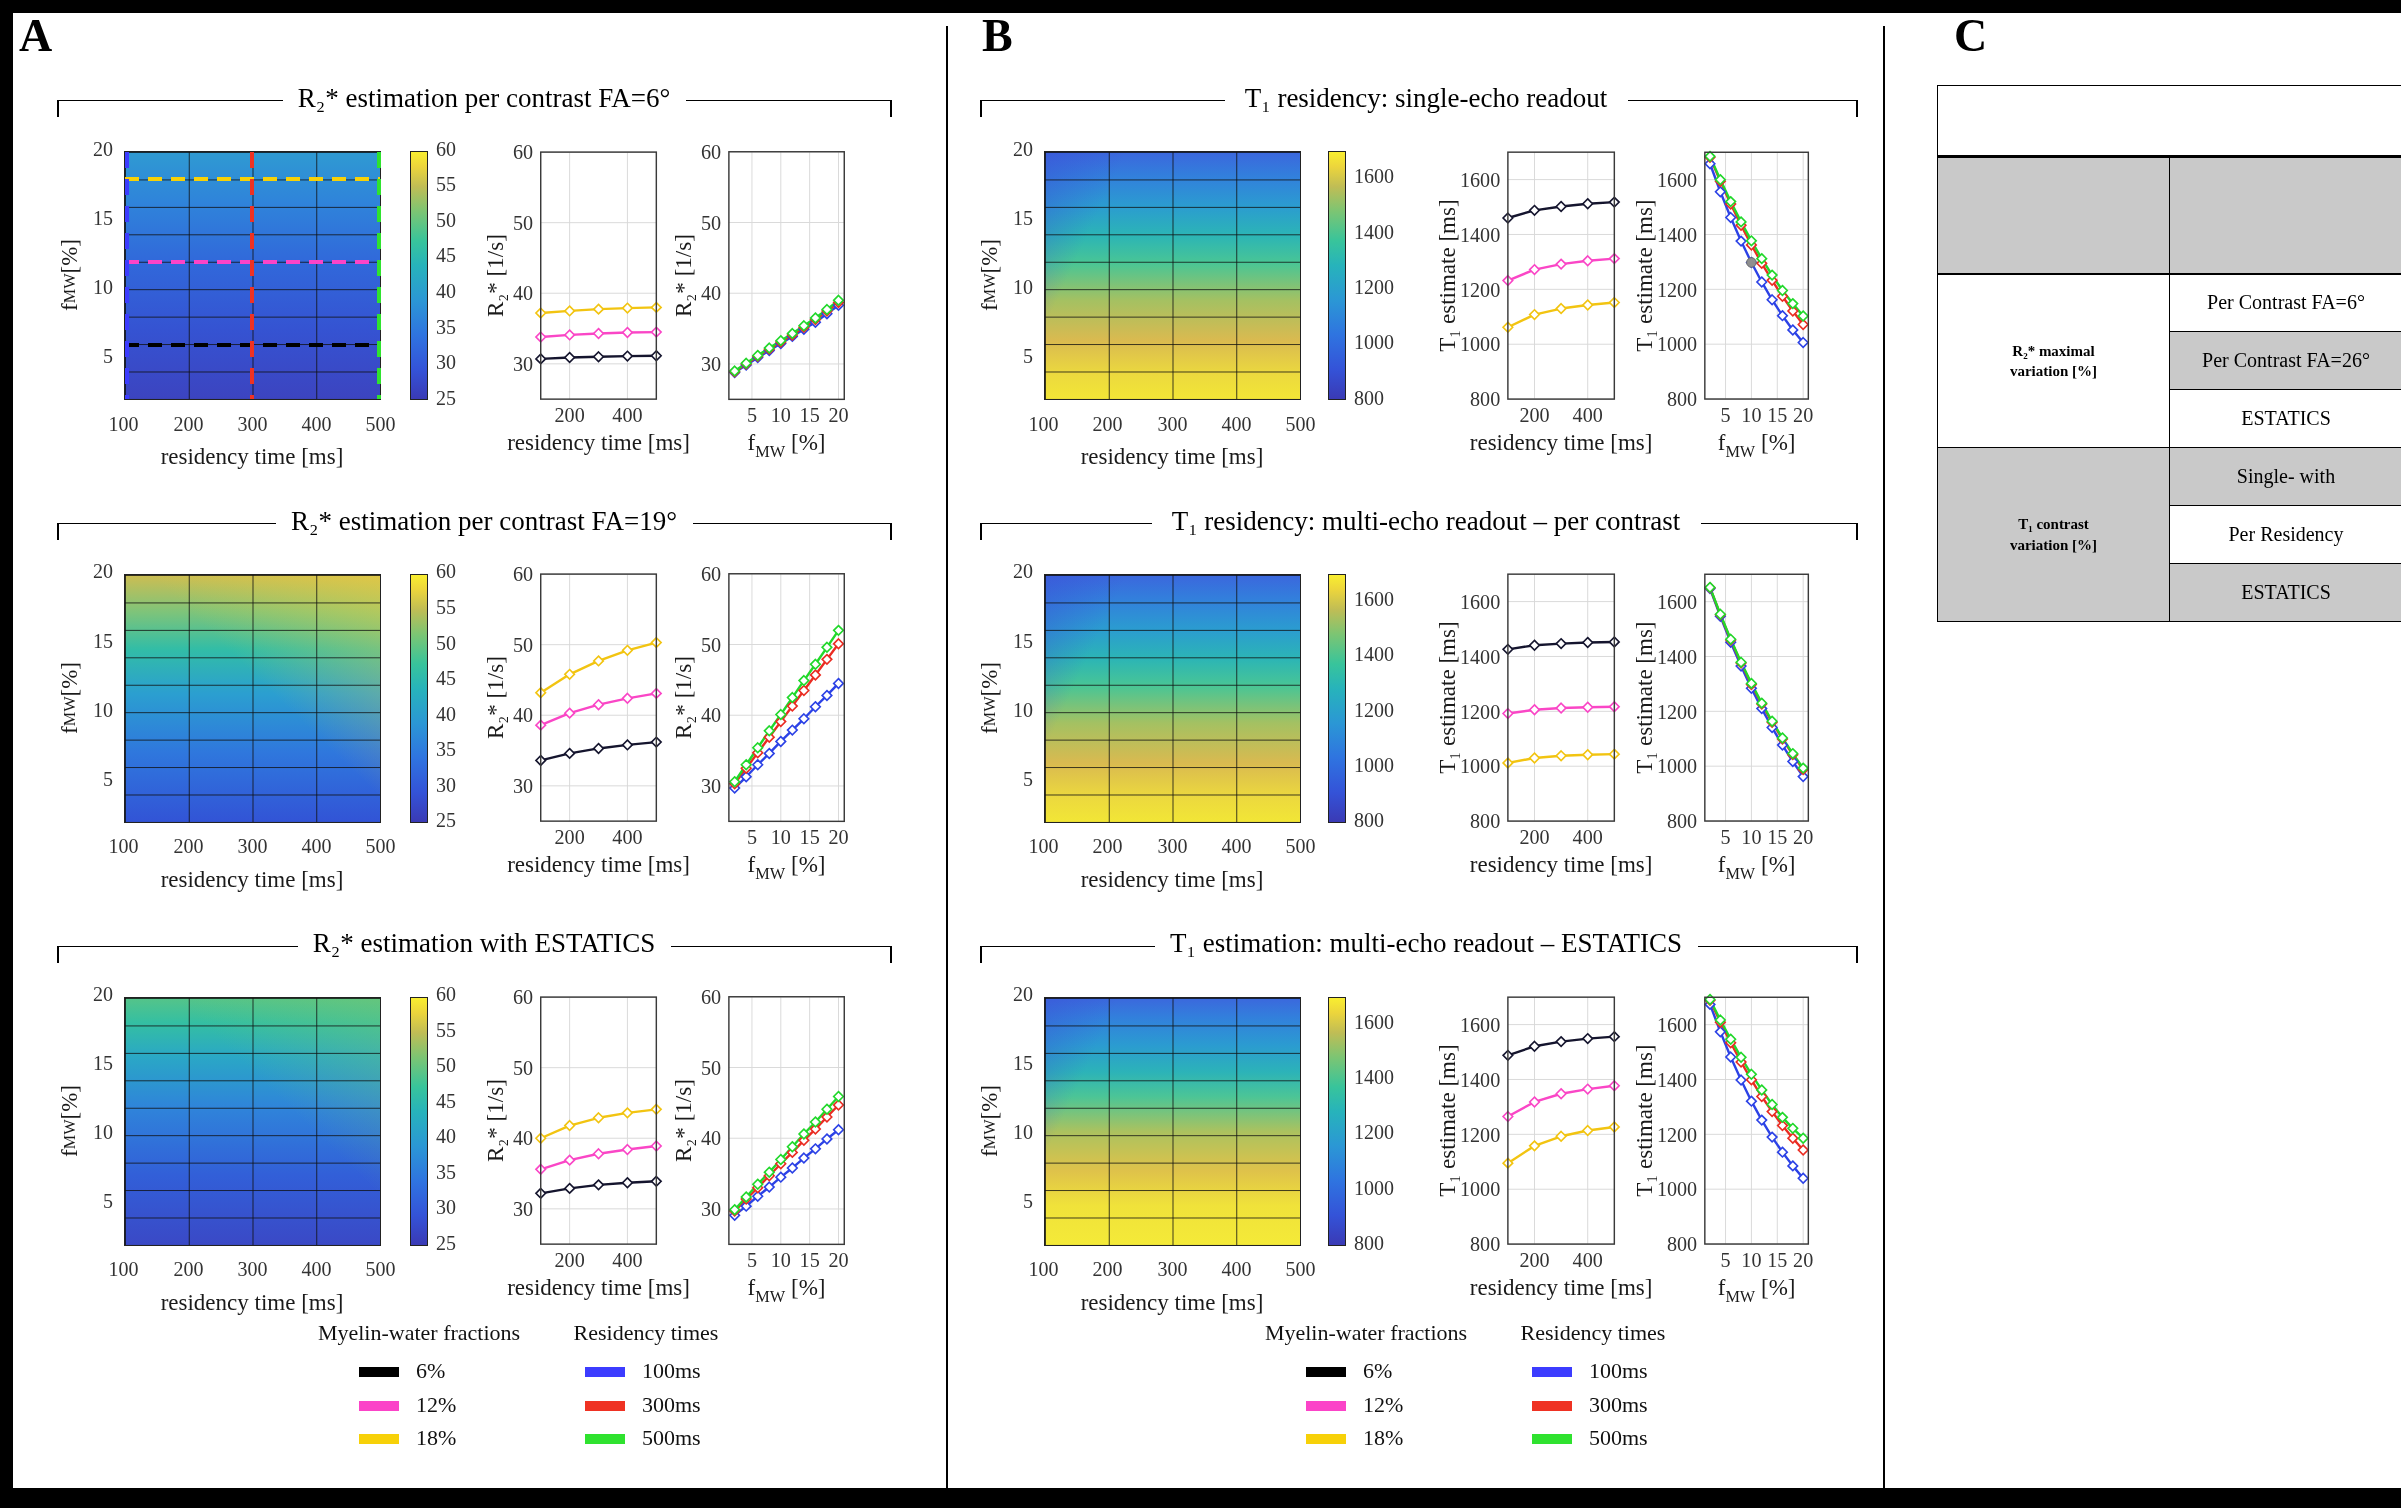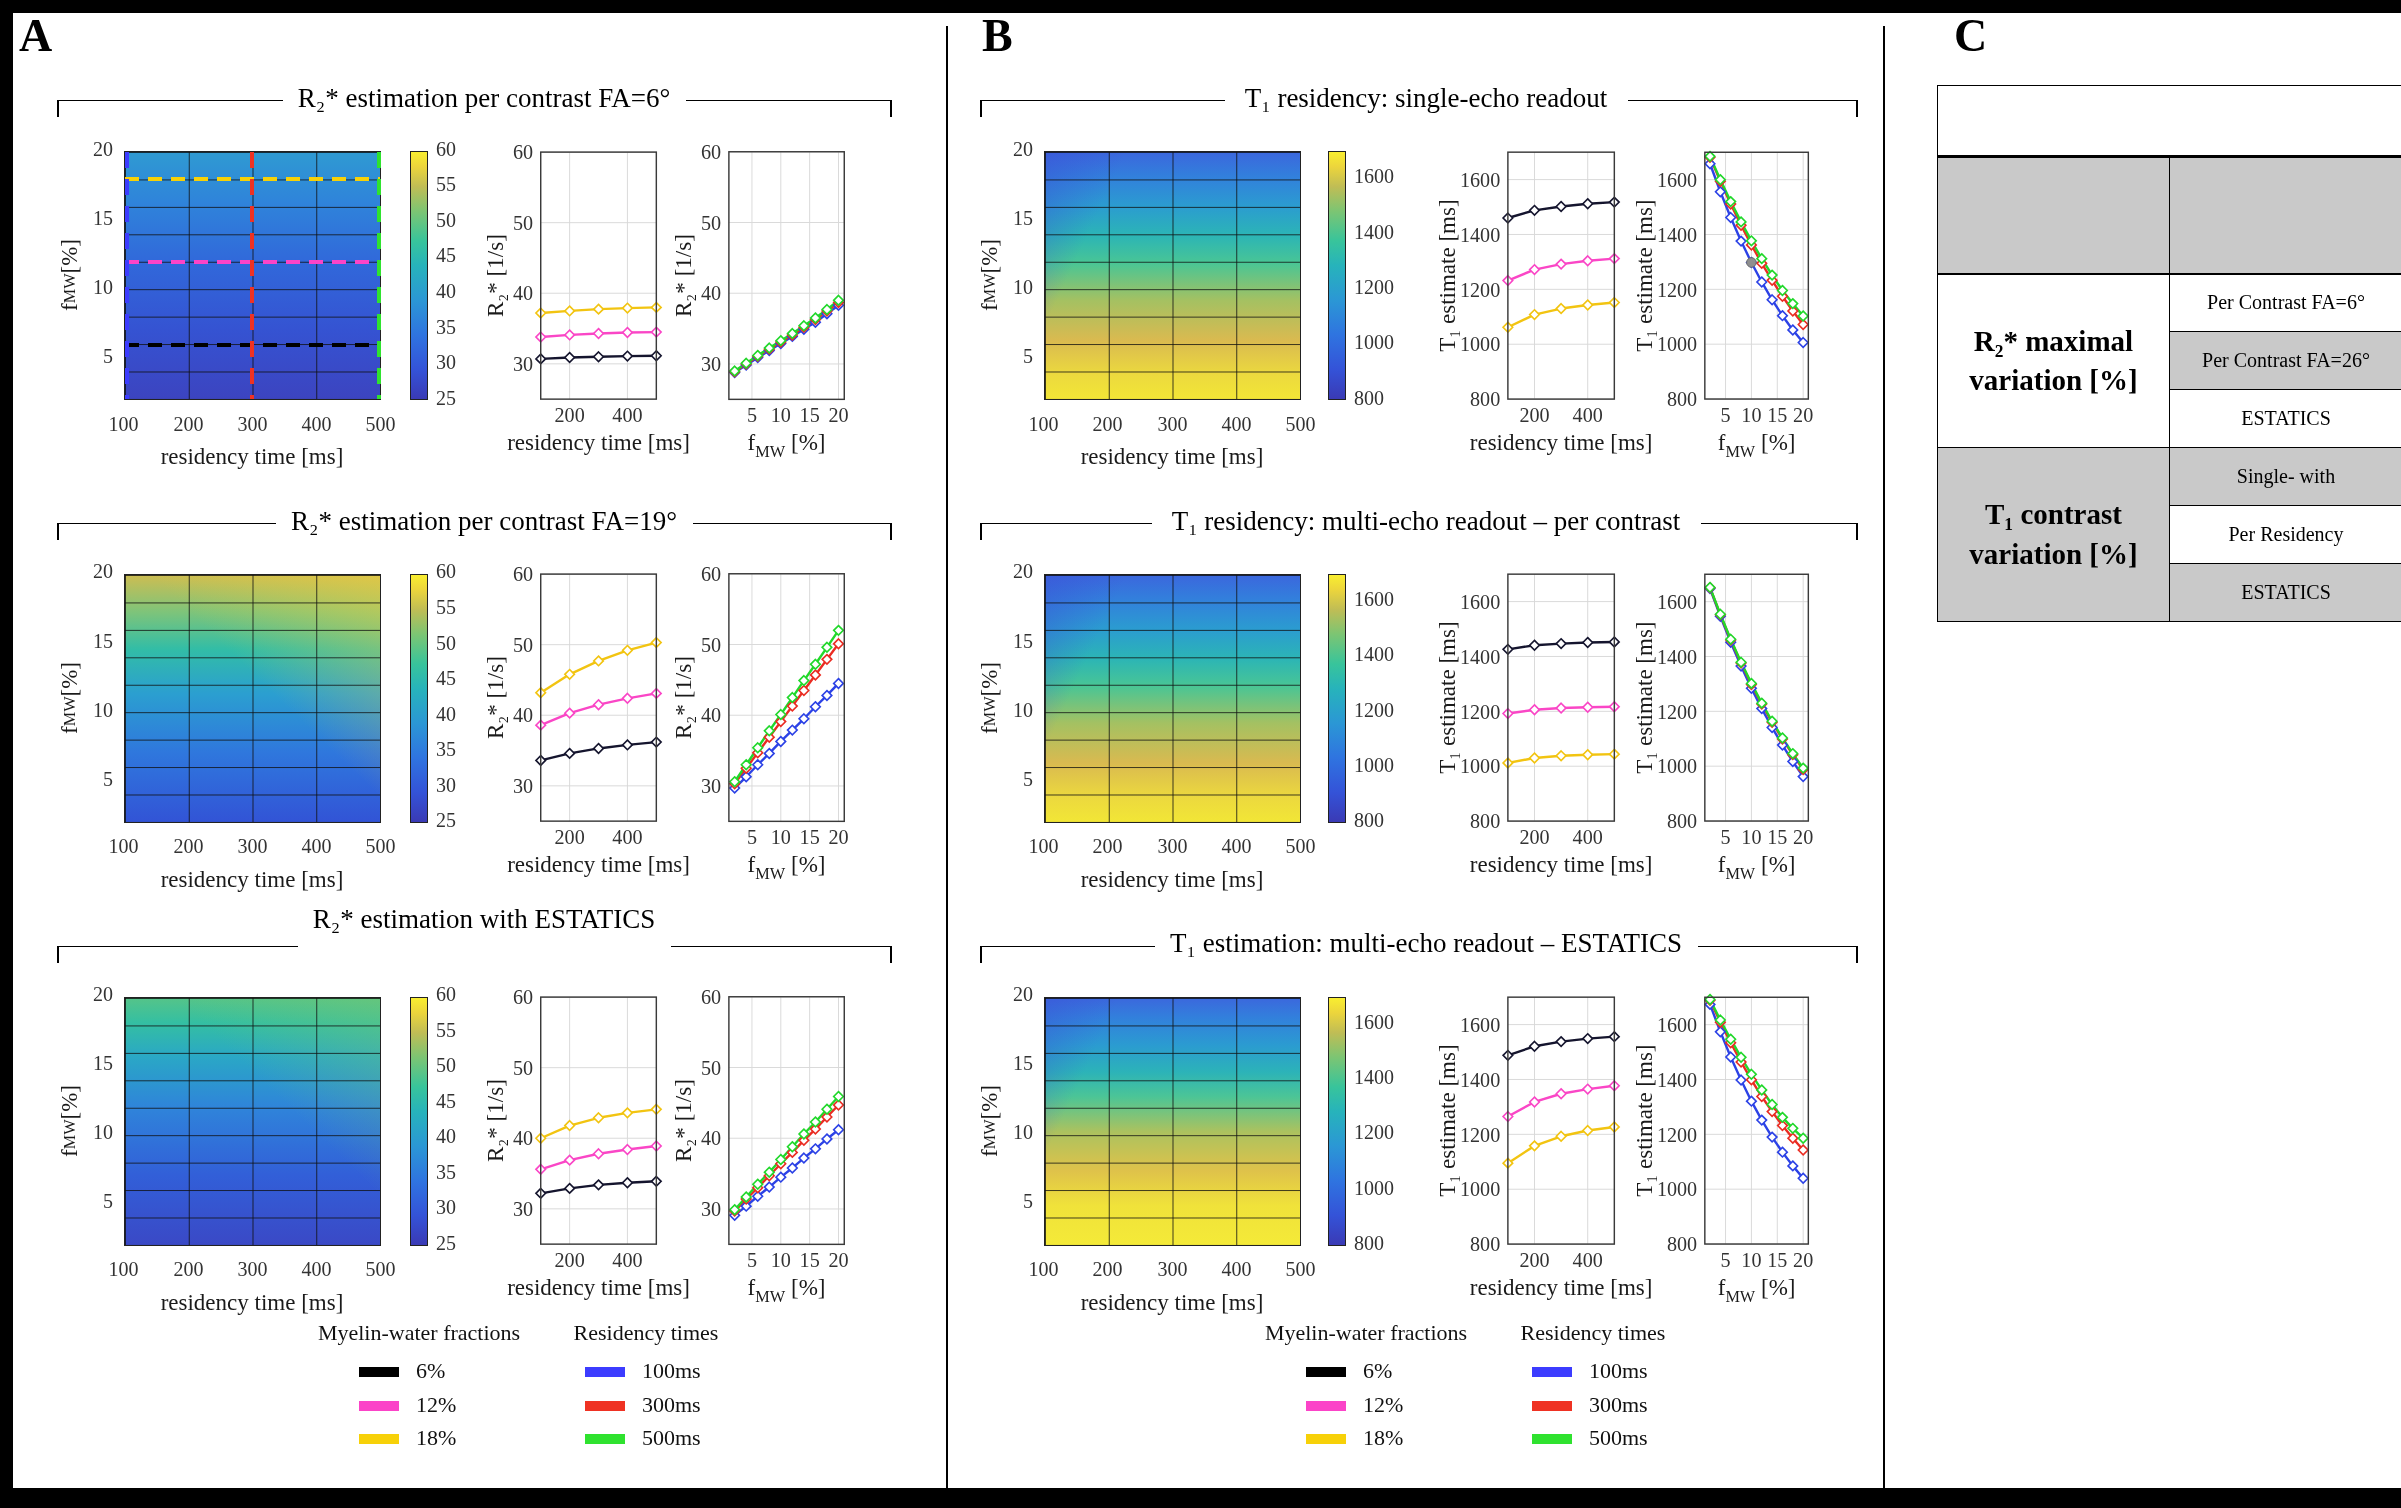--- a/index.html
+++ b/index.html
@@ -38,21 +38,21 @@
   .dash-h,.dash-v{position:absolute;}
   .legend{position:absolute;}
   .leg-head{position:absolute;font-size:22px;color:#111;transform:translateX(-50%);white-space:nowrap;}
   .leg-sw{position:absolute;height:9.6px;width:40px;}
   .leg-txt{position:absolute;font-size:22px;color:#111;white-space:nowrap;}
   
   #ctable{position:absolute;left:1937px;top:85px;border-collapse:collapse;table-layout:fixed;
           font-family:"Liberation Serif","DejaVu Serif",serif;}
   #ctable td{border:1px solid #000;text-align:center;vertical-align:middle;font-size:20px;padding:0 4.8px;background:#fff;}
   #ctable td.g{background:#c9c9c9;}
-  #ctable .grp{font-size:29px;font-weight:bold;line-height:1.35;}
+  #ctable .grp{font-size:15px;font-weight:bold;line-height:1.35;}
   #ctable tr.hdr td{border-bottom:3.4px solid #000;}
   #ctable tr.sub td{border-bottom:2.4px solid #000;line-height:1.6;}
 </style>
 </head>
 <body>
 
 <div id="canvas">
 
   <div class="bar" style="left:0;top:0;width:2967px;height:13.4px"></div>
   <div class="bar" style="left:0;top:0;width:12.5px;height:1508px"></div>
@@ -315,21 +315,21 @@
         <text x="96" y="321.28571428571433" text-anchor="end" font-size="42" fill="#333" font-family="Liberation Serif,DejaVu Serif,serif">40</text>
         <text x="96" y="174.1428571428571" text-anchor="end" font-size="42" fill="#333" font-family="Liberation Serif,DejaVu Serif,serif">50</text>
         <text x="96" y="27" text-anchor="end" font-size="42" fill="#333" font-family="Liberation Serif,DejaVu Serif,serif">60</text>
         <text x="160" y="575" text-anchor="middle" font-size="42" fill="#333" font-family="Liberation Serif,DejaVu Serif,serif">5</text>
         <text x="220" y="575" text-anchor="middle" font-size="42" fill="#333" font-family="Liberation Serif,DejaVu Serif,serif">10</text>
         <text x="280" y="575" text-anchor="middle" font-size="42" fill="#333" font-family="Liberation Serif,DejaVu Serif,serif">15</text>
         <text x="340" y="575" text-anchor="middle" font-size="42" fill="#333" font-family="Liberation Serif,DejaVu Serif,serif">20</text>
         <text x="232" y="633" text-anchor="middle" font-size="48" fill="#1a1a1a" font-family="Liberation Serif,DejaVu Serif,serif"><tspan>f</tspan><tspan dy="14" font-size="34">MW</tspan><tspan dy="-14"> [%]</tspan></text>
         <text transform="translate(34,269.5) rotate(-90)" text-anchor="middle" font-size="48" fill="#1a1a1a" font-family="Liberation Serif,DejaVu Serif,serif">R₂* [1/s]</text>
       </svg>
-      <div class="plot-title" style="left: 484px; top: 904px;">R₂* estimation with ESTATICS</div>
+      <div class="plot-title" style="left: 484px; top: 928px;">R₂* estimation with ESTATICS</div>
       <div class="brk" style="left: 57px; top: 946px; width: 241px;">
         <div class="tick tl"></div>
       </div>
       <div class="brk" style="left: 671px; top: 946px; width: 221px;">
         <div class="tick tr"></div>
       </div>
       <div class="hm hm-a3" style="left: 124px; top: 997px; width: 257px; height: 249px;">
         <div class="hmgrid"></div>
       </div>
       <div class="tick-lab right" style="left: 70px; top: 1190px; width: 43px;">5</div>

